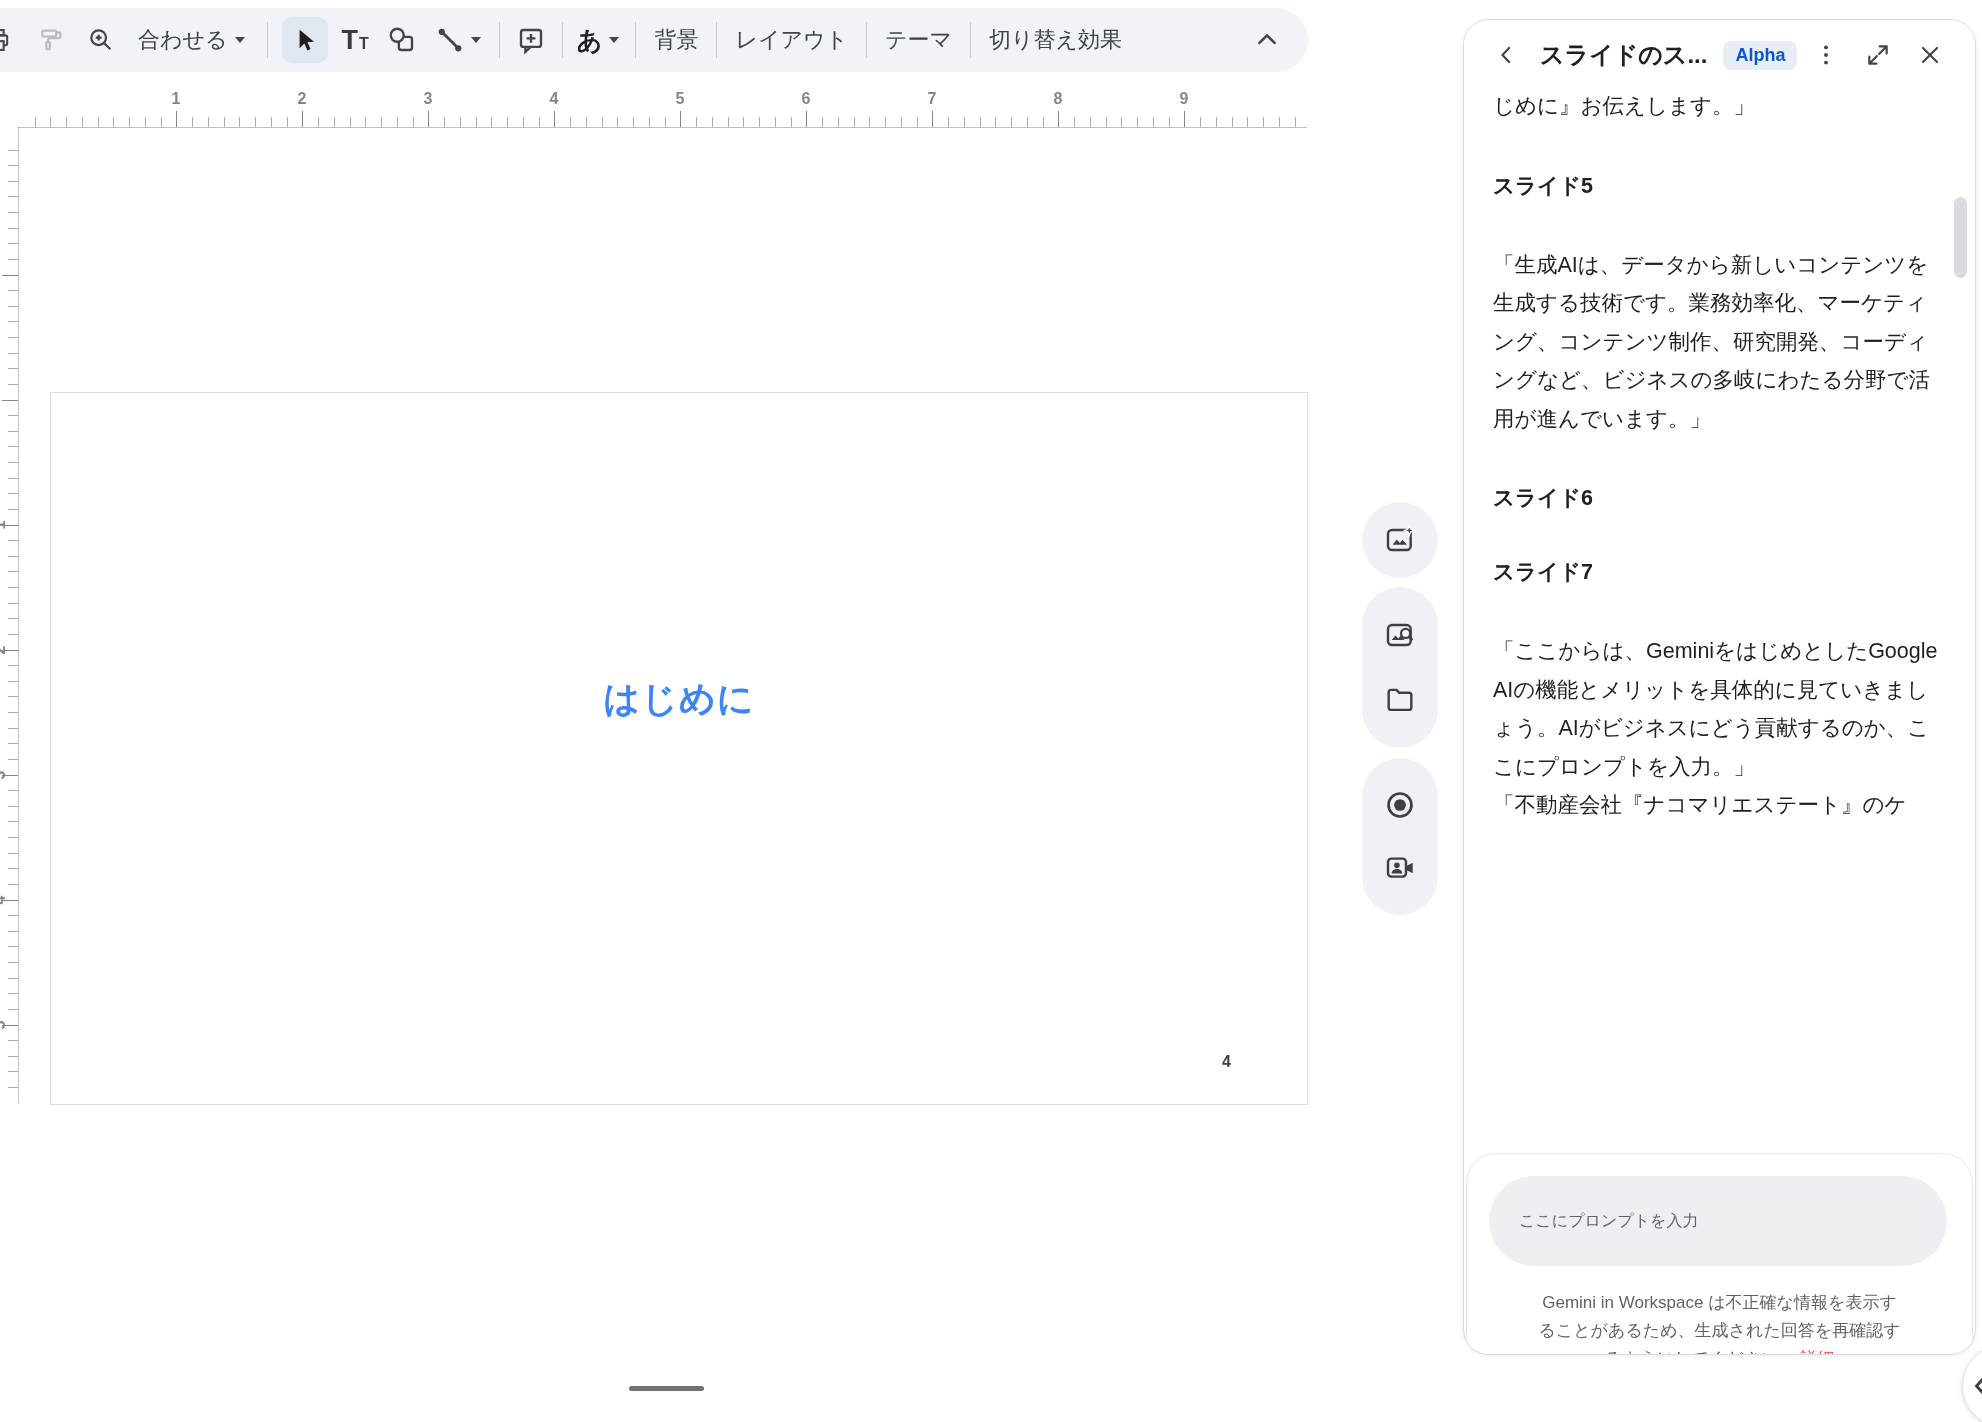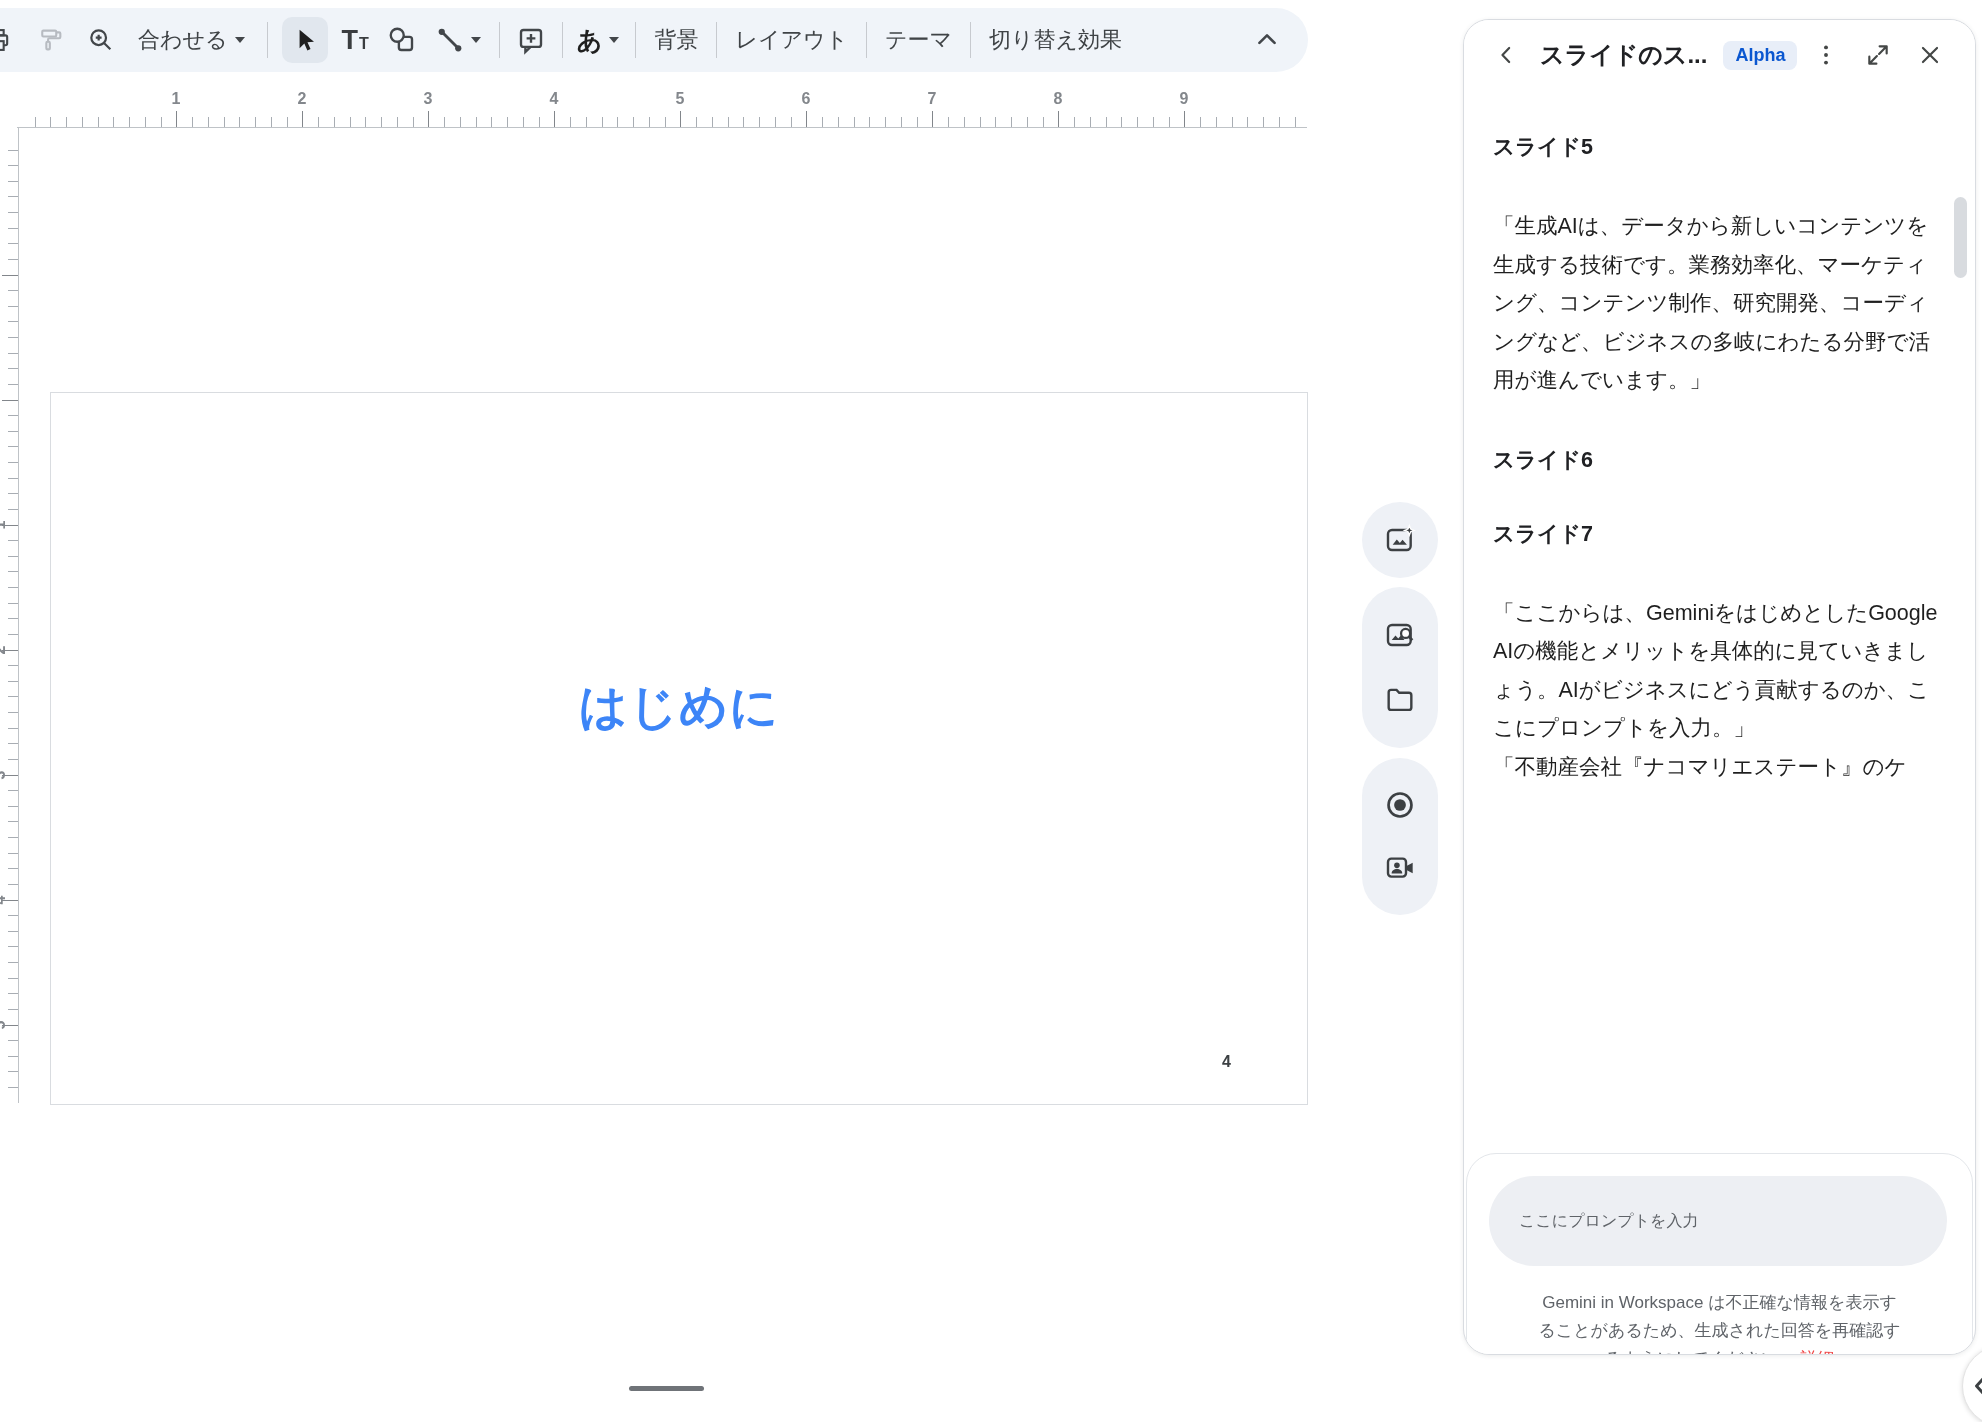--- a/index.html
+++ b/index.html
@@ -36,21 +36,21 @@
     background:repeating-linear-gradient(180deg,transparent 0 14.625px,#a8adb3 14.625px 15.625px);}
   .vticks-major{position:absolute;top:23.5px;bottom:0;right:0;width:16px;
     background:repeating-linear-gradient(180deg,transparent 0 124px,#82868b 124px 125px);}
   .vrnum{position:absolute;left:-4px;transform:translateY(-50%) rotate(-90deg);
          font-size:16px;font-weight:600;color:#83878c;}
 
   
   .slide{position:absolute;left:50px;top:392px;width:1258px;height:713px;background:#fff;
          border:1px solid #d9dce0;box-sizing:border-box;}
   .slide-title{position:absolute;left:0;top:282px;width:100%;text-align:center;
-               font-size:48px;font-weight:bold;letter-spacing:1px;}
+               font-size:36px;font-weight:bold;letter-spacing:1px;}
   .slide-pagenum{position:absolute;right:76px;top:660px;font-size:16px;font-weight:600;color:#3c4043;}
   .film-handle{position:absolute;left:629px;top:1386px;width:75px;height:5px;background:#6f7378;border-radius:3px;}
 
   
   .fab{position:absolute;left:1362px;width:76px;background:#eef1f6;border-radius:38px;
        display:flex;flex-direction:column;align-items:center;justify-content:space-evenly;}
   .fab1{top:502px;height:76px;}
   .fab2{top:587px;height:161px;}
   .fab3{top:758px;height:157px;}
   .fab .tb-ic{width:34px;height:34px;}
@@ -266,20 +266,21 @@
           </svg>
         </span>
       <span class="ph-ic" style="margin-left:18px;margin-right:28px">
         <svg width="26" height="26" viewBox="0 0 24 24" fill="none" stroke="#444746" stroke-width="2" stroke-linecap="round">
           <path d="M5.5 5.5l13 13M18.5 5.5l-13 13"></path>
           </svg>
         </span>
     </div>
 
     <div class="panel-content" id="panel-sections">
+        <p class="sec-p">じめに』お伝えします。」</p>
         <h2 class="sec-h">スライド5</h2>
         <p class="sec-p">「生成AIは、データから新しいコンテンツを生成する技術です。業務効率化、マーケティング、コンテンツ制作、研究開発、コーディングなど、ビジネスの多岐にわたる分野で活用が進んでいます。」</p>
         <h2 class="sec-h">スライド6</h2>
         <h2 class="sec-h">スライド7</h2>
         <p class="sec-p">「ここからは、GeminiをはじめとしたGoogle AIの機能とメリットを具体的に見ていきましょう。AIがビジネスにどう貢献するのか、ここにプロンプトを入力。」</p>
         <p class="sec-p">「不動産会社『ナコマリエステート』のケ</p>
       </div>
     <div class="scroll-thumb"></div>
 
     <div class="prompt-card">

